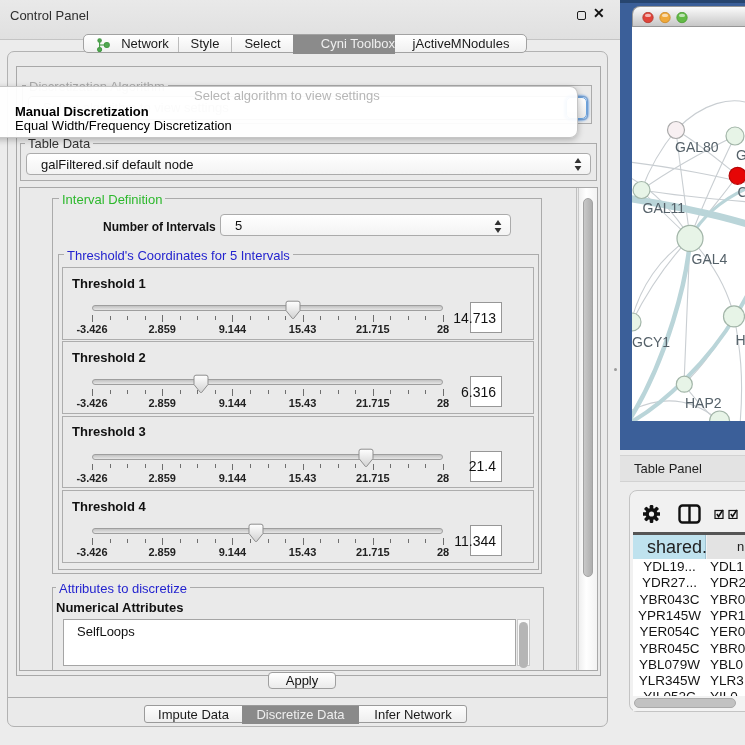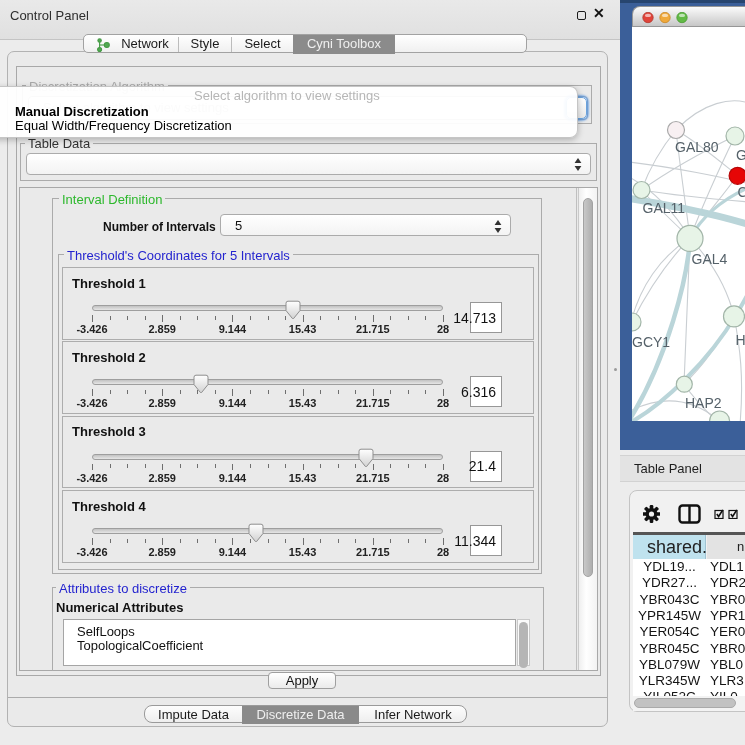--- a/index.html
+++ b/index.html
@@ -12,21 +12,21 @@
 #closebtn { position:absolute; left:593px; top:4.5px; font-size:14px; font-weight:bold; color:#111; }
 
 #outerpanel { position:absolute; left:7px; top:51px; width:601px; height:676px;
   background:#eaeaea; border:1px solid #b2b2b2; border-radius:7px; }
 
 #toptabs { position:absolute; left:83px; top:34px; width:444px; height:19px;
   background:linear-gradient(#ffffff,#f0f0f0); border:1px solid #a2a2a2; border-radius:5px; }
 .tseg { position:absolute; top:0; height:19px; font-size:13px; color:#1a1a1a;
   text-align:center; line-height:18px; }
 .tsep { position:absolute; top:2px; height:15px; width:1px; background:#bcbcbc; }
-#segCyni { background:#8b8b8b; color:#efefef; }
+#segCyni { background:#8b8b8b; color:#efefef;text-align:right; }
 
 #rectA { position:absolute; left:16px; top:66px; width:585px; height:610px;
   border:1px solid #a8a8a8; background:#eaeaea; }
 #scrollB { position:absolute; left:19px; top:187px; width:579px; height:484px;
   border:1px solid #a8a8a8; background:#eaeaea; }
 #vtrack { position:absolute; left:578px; top:188px; width:19px; height:482px;
   background:linear-gradient(90deg,#efefef,#ffffff 40%,#f2f2f2); border-left:1px solid #c9c9c9; }
 #vthumb { position:absolute; left:582.5px; top:198px; width:10.5px; height:379px;
   background:linear-gradient(90deg,#c8c8c8,#aeaeae); border:1px solid #a2a2a2; border-radius:6px; }
 
@@ -59,21 +59,21 @@
 #alscroll { position:absolute; left:517px; top:619px; width:13px; height:47px;
   background:#fafafa; border:1px solid #c9c9c9; }
 #althumb { position:absolute; left:518.5px; top:622px; width:9px; height:46px;
   background:#b5b5b5; border-radius:5px; }
 
 #applybtn { position:absolute; left:268px; top:671.5px; width:68px; height:17px;
   background:linear-gradient(#ffffff,#ebebeb); border:1px solid #9f9f9f; border-radius:4px;
   font-size:13px; color:#111; text-align:center; line-height:15px; }
 #bline { position:absolute; left:8px; top:697px; width:599px; height:1px; background:#ababab; }
 #btabs { position:absolute; left:144px; top:705px; width:323px; height:18px;
-  background:linear-gradient(#fdfdfd,#eeeeee); border:1px solid #9a9a9a; border-radius:8px; }
+  background:linear-gradient(#fdfdfd,#eeeeee); border:1px solid #9a9a9a; border-radius:3px; }
 .bseg { position:absolute; top:0; height:18px; font-size:13px; color:#1a1a1a;
   text-align:center; line-height:17px; }
 #segDisc { background:#8a8a8a; color:#efefef; }
 
 #popup { position:absolute; left:-12px; top:85.5px; width:590px; height:52px;
   background:rgba(255,255,255,0.94); border-radius:0 8px 8px 0;
   border:1px solid rgba(150,150,150,0.55); border-left:none;
   box-shadow:0 2px 6px rgba(0,0,0,0.25); z-index:40; }
 #popup .r1 { position:absolute; left:206px; top:1px; font-size:13px; color:#b6b6b6; }
 #popup .r2 { position:absolute; left:27px; top:17.5px; font-size:13px; font-weight:bold; color:#000; }
@@ -125,35 +125,37 @@
       <circle cx="3.6" cy="2.6" r="1.7"></circle>
         <circle cx="3.6" cy="11.6" r="2"></circle>
         <circle cx="10.8" cy="7" r="2.5"></circle>
     </g>
     </svg>
   <div class="tsep" style="left:94px"></div>
   <div class="tseg" style="left:95px;width:52px">Style</div>
   <div class="tsep" style="left:147px"></div>
   <div class="tseg" style="left:148px;width:61px">Select</div>
   <div class="tseg" id="segCyni" style="left:209px;width:102px">Cyni Toolbox</div>
+  <div class="tseg" style="left:311px;width:132px;border-radius:0 5px 5px 0">jActiveMNodules</div>
 </div>
 
 
 <div class="group" style="left:22px;top:85px;width:570px;height:39px"></div>
 <div class="gtitle" style="left:26px;top:79px;color:#a8a8a8">Discretization Algorithm</div>
 <div class="combo" style="left:28px;top:96px;width:560px;height:24px">
   <span class="txt" style="color:#b5b5b5">Select algorithm to view settings</span>
   </div>
 <div style="position:absolute;left:566px;top:97px;width:21px;height:22px;background:linear-gradient(#fff,#e9e9e9);
   border:1px solid #6ba3dd;border-radius:5px;box-shadow:0 0 2px 2px rgba(88,151,227,0.7)"></div>
 
 
 <div class="group" style="left:20px;top:143px;width:577px;height:38px"></div>
 <div class="gtitle" style="left:25px;top:136px;color:#333">Table Data</div>
 <div class="combo" style="left:26px;top:153px;width:565px;height:21.5px">
+  <span class="txt" style="top:2.5px">galFiltered.sif default node</span>
   <svg class="stepper" style="right:8px;top:4px" width="8" height="13" viewBox="0 0 8 13">
     <path d="M4,0 L7.4,5 L0.6,5 Z" fill="#333"></path>
       <path d="M4,13 L7.4,8 L0.6,8 Z" fill="#333"></path>
     </svg>
 </div>
 
 <div id="scrollB"></div>
 <div style="position:absolute;left:575.5px;top:188px;width:1px;height:482px;background:#bfbfbf"></div>
 <div id="vtrack"></div><div id="vthumb"></div>
 
@@ -218,21 +220,20 @@
     <path d="M3,1.2 L13,1.2 Q15,1.2 15,3.2 L15,10.5 L8.6,18.5 L7.4,18.5 L1,10.5 L1,3.2 Q1,1.2 3,1.2 Z" fill="url(#thg)" stroke="#8f8f8f" stroke-width="1"></path>
   </svg>
 <div class="vbox" style="top:525.0px">11.344</div>
 
 
 <div class="group" style="left:52px;top:587px;width:492px;height:84px;border-bottom:none"></div>
 <div class="gtitle blue" style="left:56px;top:581px">Attributes to discretize</div>
 <div class="blab" style="left:56px;top:600px">Numerical Attributes</div>
 <div id="attrlist">
     <div style="padding-top:3px">SelfLoops</div>
-    <div>TopologicalCoefficient</div>
   </div>
 <div id="alscroll"></div><div id="althumb"></div>
 
 <div id="applybtn">Apply</div>
 <div id="bline"></div>
 <div id="btabs">
   <div class="bseg" style="left:0;width:97px">Impute Data</div>
   <div class="bseg" id="segDisc" style="left:97px;width:117px">Discretize Data</div>
   <div class="bseg" style="left:214px;width:108px">Infer Network</div>
 </div>

